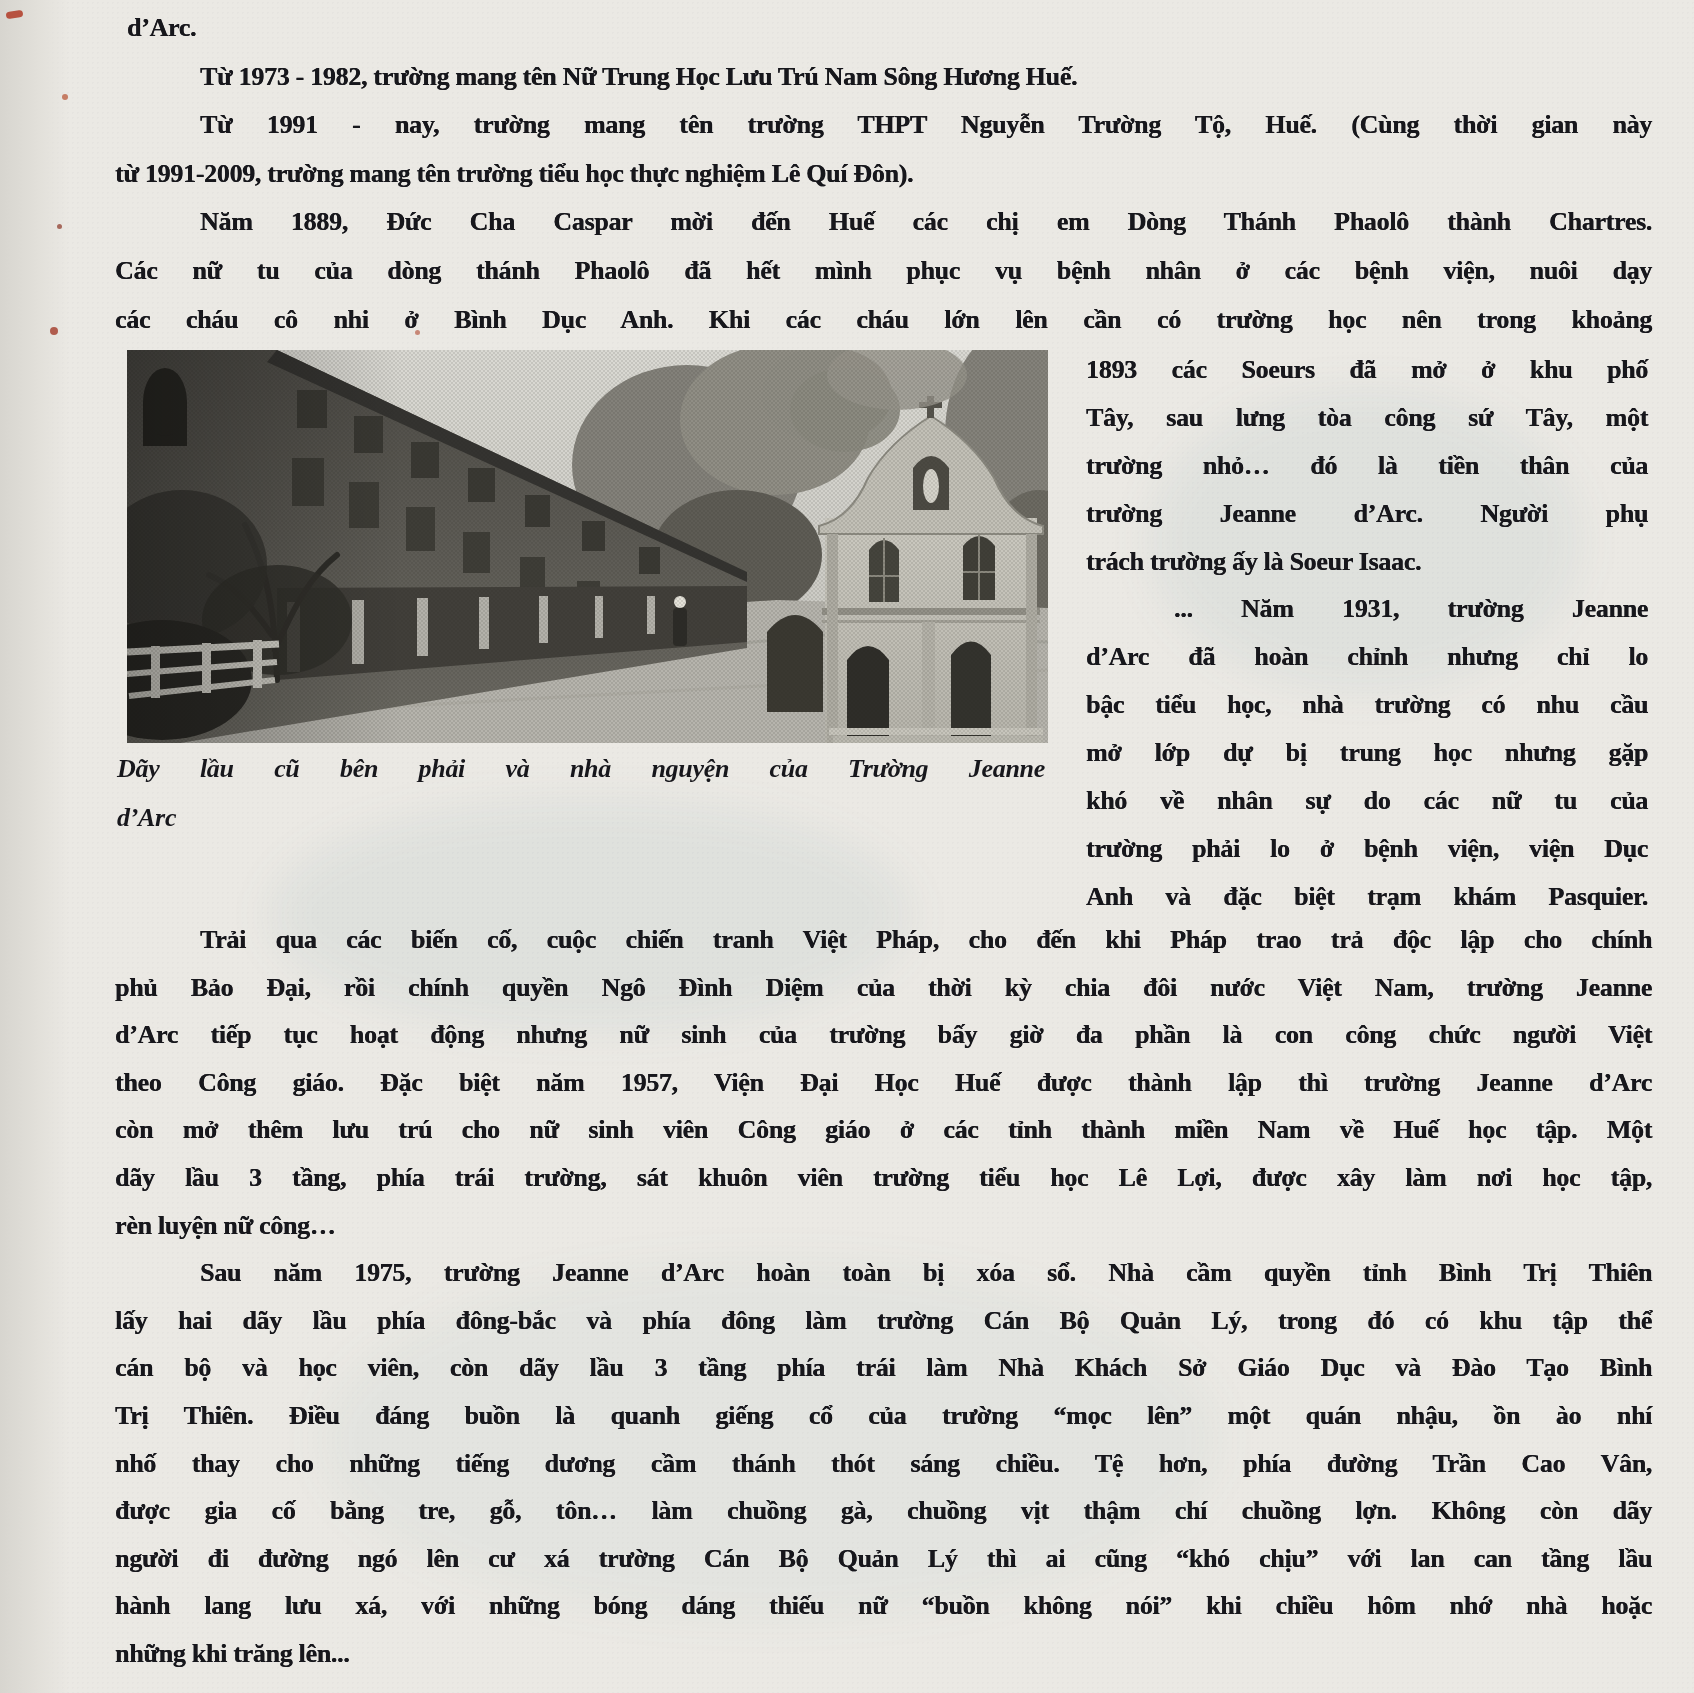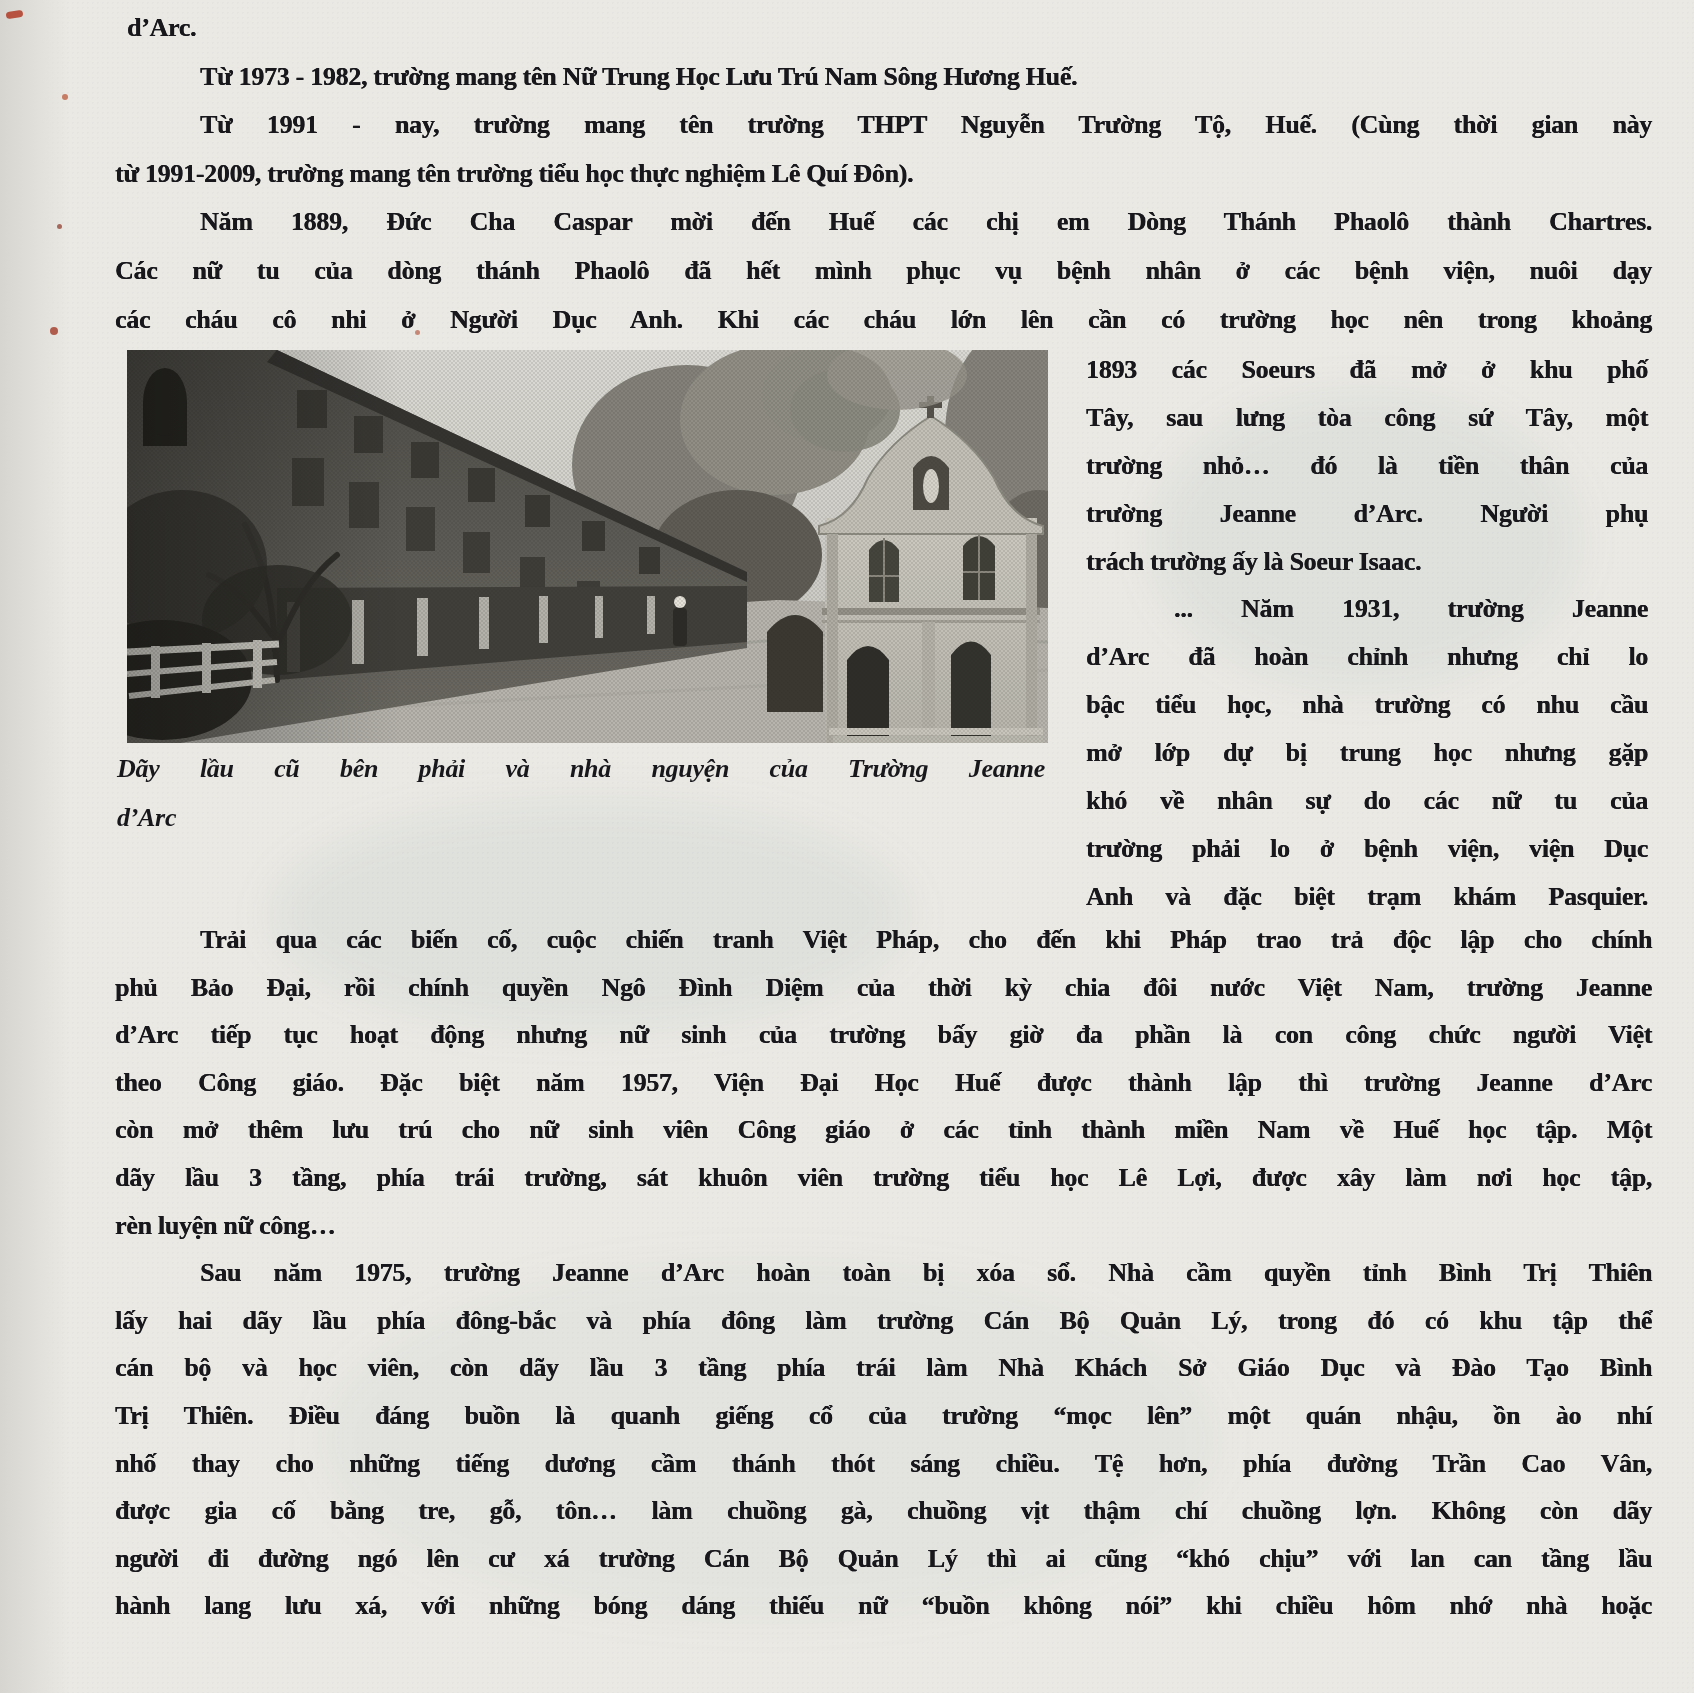--- a/index.html
+++ b/index.html
@@ -67,21 +67,21 @@
   <div class="ghost g2"></div>
   <div class="ghost g3"></div>
 
   <div class="block block-top">
     <div class="line short tail">d’Arc.</div>
     <div class="line short indent">Từ 1973 - 1982, trường mang tên Nữ Trung Học Lưu Trú Nam Sông Hương Huế.</div>
     <div class="line indent">Từ 1991 - nay, trường mang tên trường THPT Nguyễn Trường Tộ, Huế. (Cùng thời gian này</div>
     <div class="line short">từ 1991-2009, trường mang tên trường tiểu học thực nghiệm Lê Quí Đôn).</div>
     <div class="line indent">Năm 1889, Đức Cha Caspar mời đến Huế các chị em Dòng Thánh Phaolô thành Chartres.</div>
     <div class="line">Các nữ tu của dòng thánh Phaolô đã hết mình phục vụ bệnh nhân ở các bệnh viện, nuôi dạy</div>
-    <div class="line">các cháu cô nhi ở Người Dục Anh. Khi các cháu lớn lên cần có trường học nên trong khoảng</div>
+    <div class="line">các cháu cô nhi ở Bình Dục Anh. Khi các cháu lớn lên cần có trường học nên trong khoảng</div>
   </div>
 
   <div class="photo">
     <svg viewBox="0 0 921 393" width="921" height="393" xmlns="http://www.w3.org/2000/svg">
       <defs>
         <linearGradient id="sky" x1="0" y1="0" x2="0" y2="1">
           <stop offset="0" stop-color="#dad9d3"></stop>
             <stop offset="1" stop-color="#c6c5bf"></stop>
         </linearGradient>
         <linearGradient id="bldg" x1="0" y1="0" x2="0" y2="1">
@@ -220,20 +220,21 @@
     <div class="line">dãy lầu 3 tầng, phía trái trường, sát khuôn viên trường tiểu học Lê Lợi, được xây làm nơi học tập,</div>
     <div class="line short">rèn luyện nữ công…</div>
     <div class="line indent">Sau năm 1975, trường Jeanne d’Arc hoàn toàn bị xóa sổ. Nhà cầm quyền tỉnh Bình Trị Thiên</div>
     <div class="line">lấy hai dãy lầu phía đông-bắc và phía đông làm trường Cán Bộ Quản Lý, trong đó có khu tập thể</div>
     <div class="line">cán bộ và học viên, còn dãy lầu 3 tầng phía trái làm Nhà Khách Sở Giáo Dục và Đào Tạo Bình</div>
     <div class="line">Trị Thiên. Điều đáng buồn là quanh giếng cổ của trường “mọc lên” một quán nhậu, ồn ào nhí</div>
     <div class="line">nhố thay cho những tiếng dương cầm thánh thót sáng chiều. Tệ hơn, phía đường Trần Cao Vân,</div>
     <div class="line">được gia cố bằng tre, gỗ, tôn… làm chuồng gà, chuồng vịt thậm chí chuồng lợn. Không còn dãy</div>
     <div class="line">người đi đường ngó lên cư xá trường Cán Bộ Quản Lý thì ai cũng “khó chịu” với lan can tầng lầu</div>
     <div class="line">hành lang lưu xá, với những bóng dáng thiếu nữ “buồn không nói” khi chiều hôm nhớ nhà hoặc</div>
+    <div class="line short">những khi trăng lên...</div>
   </div>
 
   <div class="speck-dash"></div>
   <div class="speck sp1"></div>
   <div class="speck sp2"></div>
   <div class="speck sp3"></div>
   <div class="speck sp4"></div>
 </div>
 
 </body></html>

